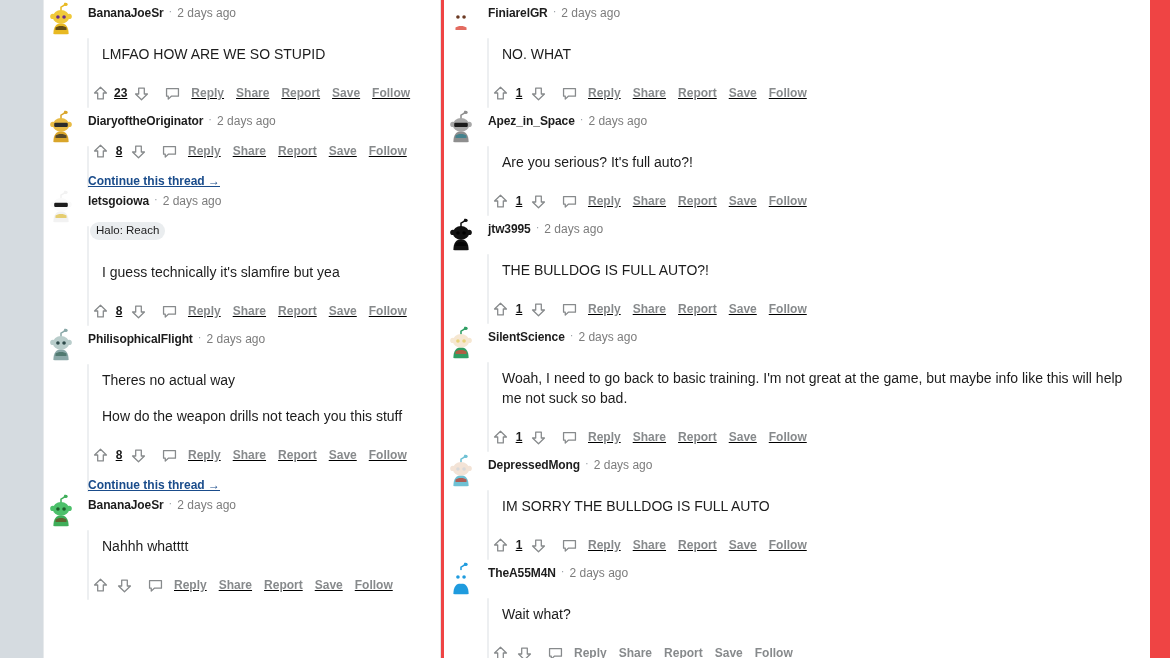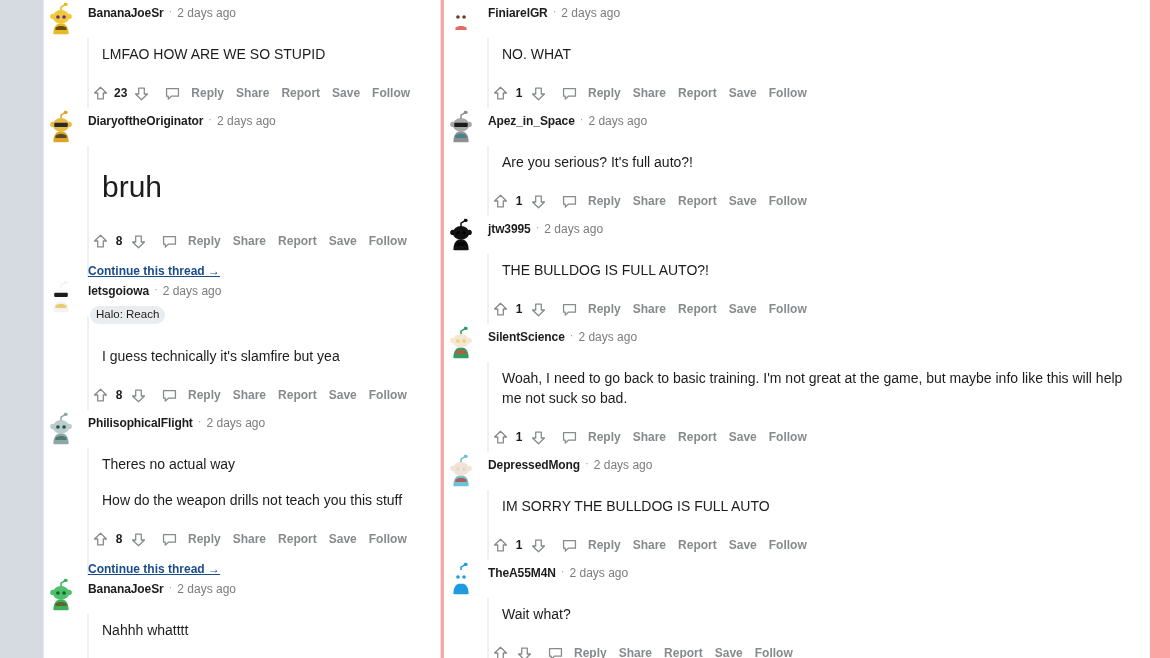--- a/index.html
+++ b/index.html
@@ -10,21 +10,21 @@
     overflow: hidden;
     background: #ffffff;
     font-family: "Liberation Sans", "DejaVu Sans", sans-serif;
     -webkit-font-smoothing: antialiased;
   }
 
   #root {
     position: relative;
     width: 1170px;
     height: 658px;
-    background: #fca5a5;
+    background: #ef4444;
     overflow: hidden;
   }
 
   
   .page-gutter {
     position: absolute;
     left: 0; top: 0;
     width: 43px; height: 658px;
     background: #d5dbe0;
   }
@@ -107,21 +107,21 @@
     padding-bottom: 2px;
   }
   .age {
     font-size: 12px;
     color: #7c7c7c;
     white-space: nowrap;
   }
 
   .flair {
     display: inline-block;
-    margin-top: 6px;
+    margin-top: 12px;
     margin-left: 0px;
     padding: 1px 6px 2px 6px;
     font-size: 11.5px;
     color: #1c1c1c;
     background: #eaedef;
     border-radius: 9px;
     white-space: nowrap;
     line-height: 15px;
   }
   .flair-wrap { padding-left: 2px; }
@@ -148,20 +148,21 @@
 
   .indent-1 { padding-left: 0; }
 
   
   .actions {
     display: flex;
     align-items: center;
     height: 30px;
     margin-top: 6px;
     gap: 0px;
+    text-decoration: underline;
   }
   .vote-btn {
     width: 24px; height: 24px;
     display: flex; align-items: center; justify-content: center;
     cursor: pointer;
   }
   .vote-btn svg { display: block; }
   .score {
     font-size: 12px;
     font-weight: 700;
@@ -270,23 +271,20 @@
             <rect x="12" y="15" width="16" height="5" rx="1.4" fill="#2b2b2b"></rect>
             <path d="M13.5 30 C16 27.5 24 27.5 26.5 30 L26.5 33 L13.5 33 Z" fill="#2b2b2b" opacity="0.75"></path>
           </svg>
         </div>
         <div class="comment-inner">
           <div class="meta">
             <span class="author">DiaryoftheOriginator</span>
             <span class="dot">·</span>
             <span class="age">2 days ago</span>
           </div>
-          <div class="body big">
-            <p>bruh</p>
-          </div>
           <div class="actions">
             <span class="vote-btn">
               <svg width="17" height="17" viewBox="0 0 20 20">
                 <path d="M10 2.6 L17 9.4 h-3.7 v7 h-6.6 v-7 H3 Z" fill="none" stroke="#878a8c" stroke-width="1.5" stroke-linejoin="round"></path>
               </svg>
             </span>
             <span class="score">8</span>
             <span class="vote-btn">
               <svg width="17" height="17" viewBox="0 0 20 20">
                 <path d="M10 17.4 L3 10.6 h3.7 v-7 h6.6 v7 H17 Z" fill="none" stroke="#878a8c" stroke-width="1.5" stroke-linejoin="round"></path>

